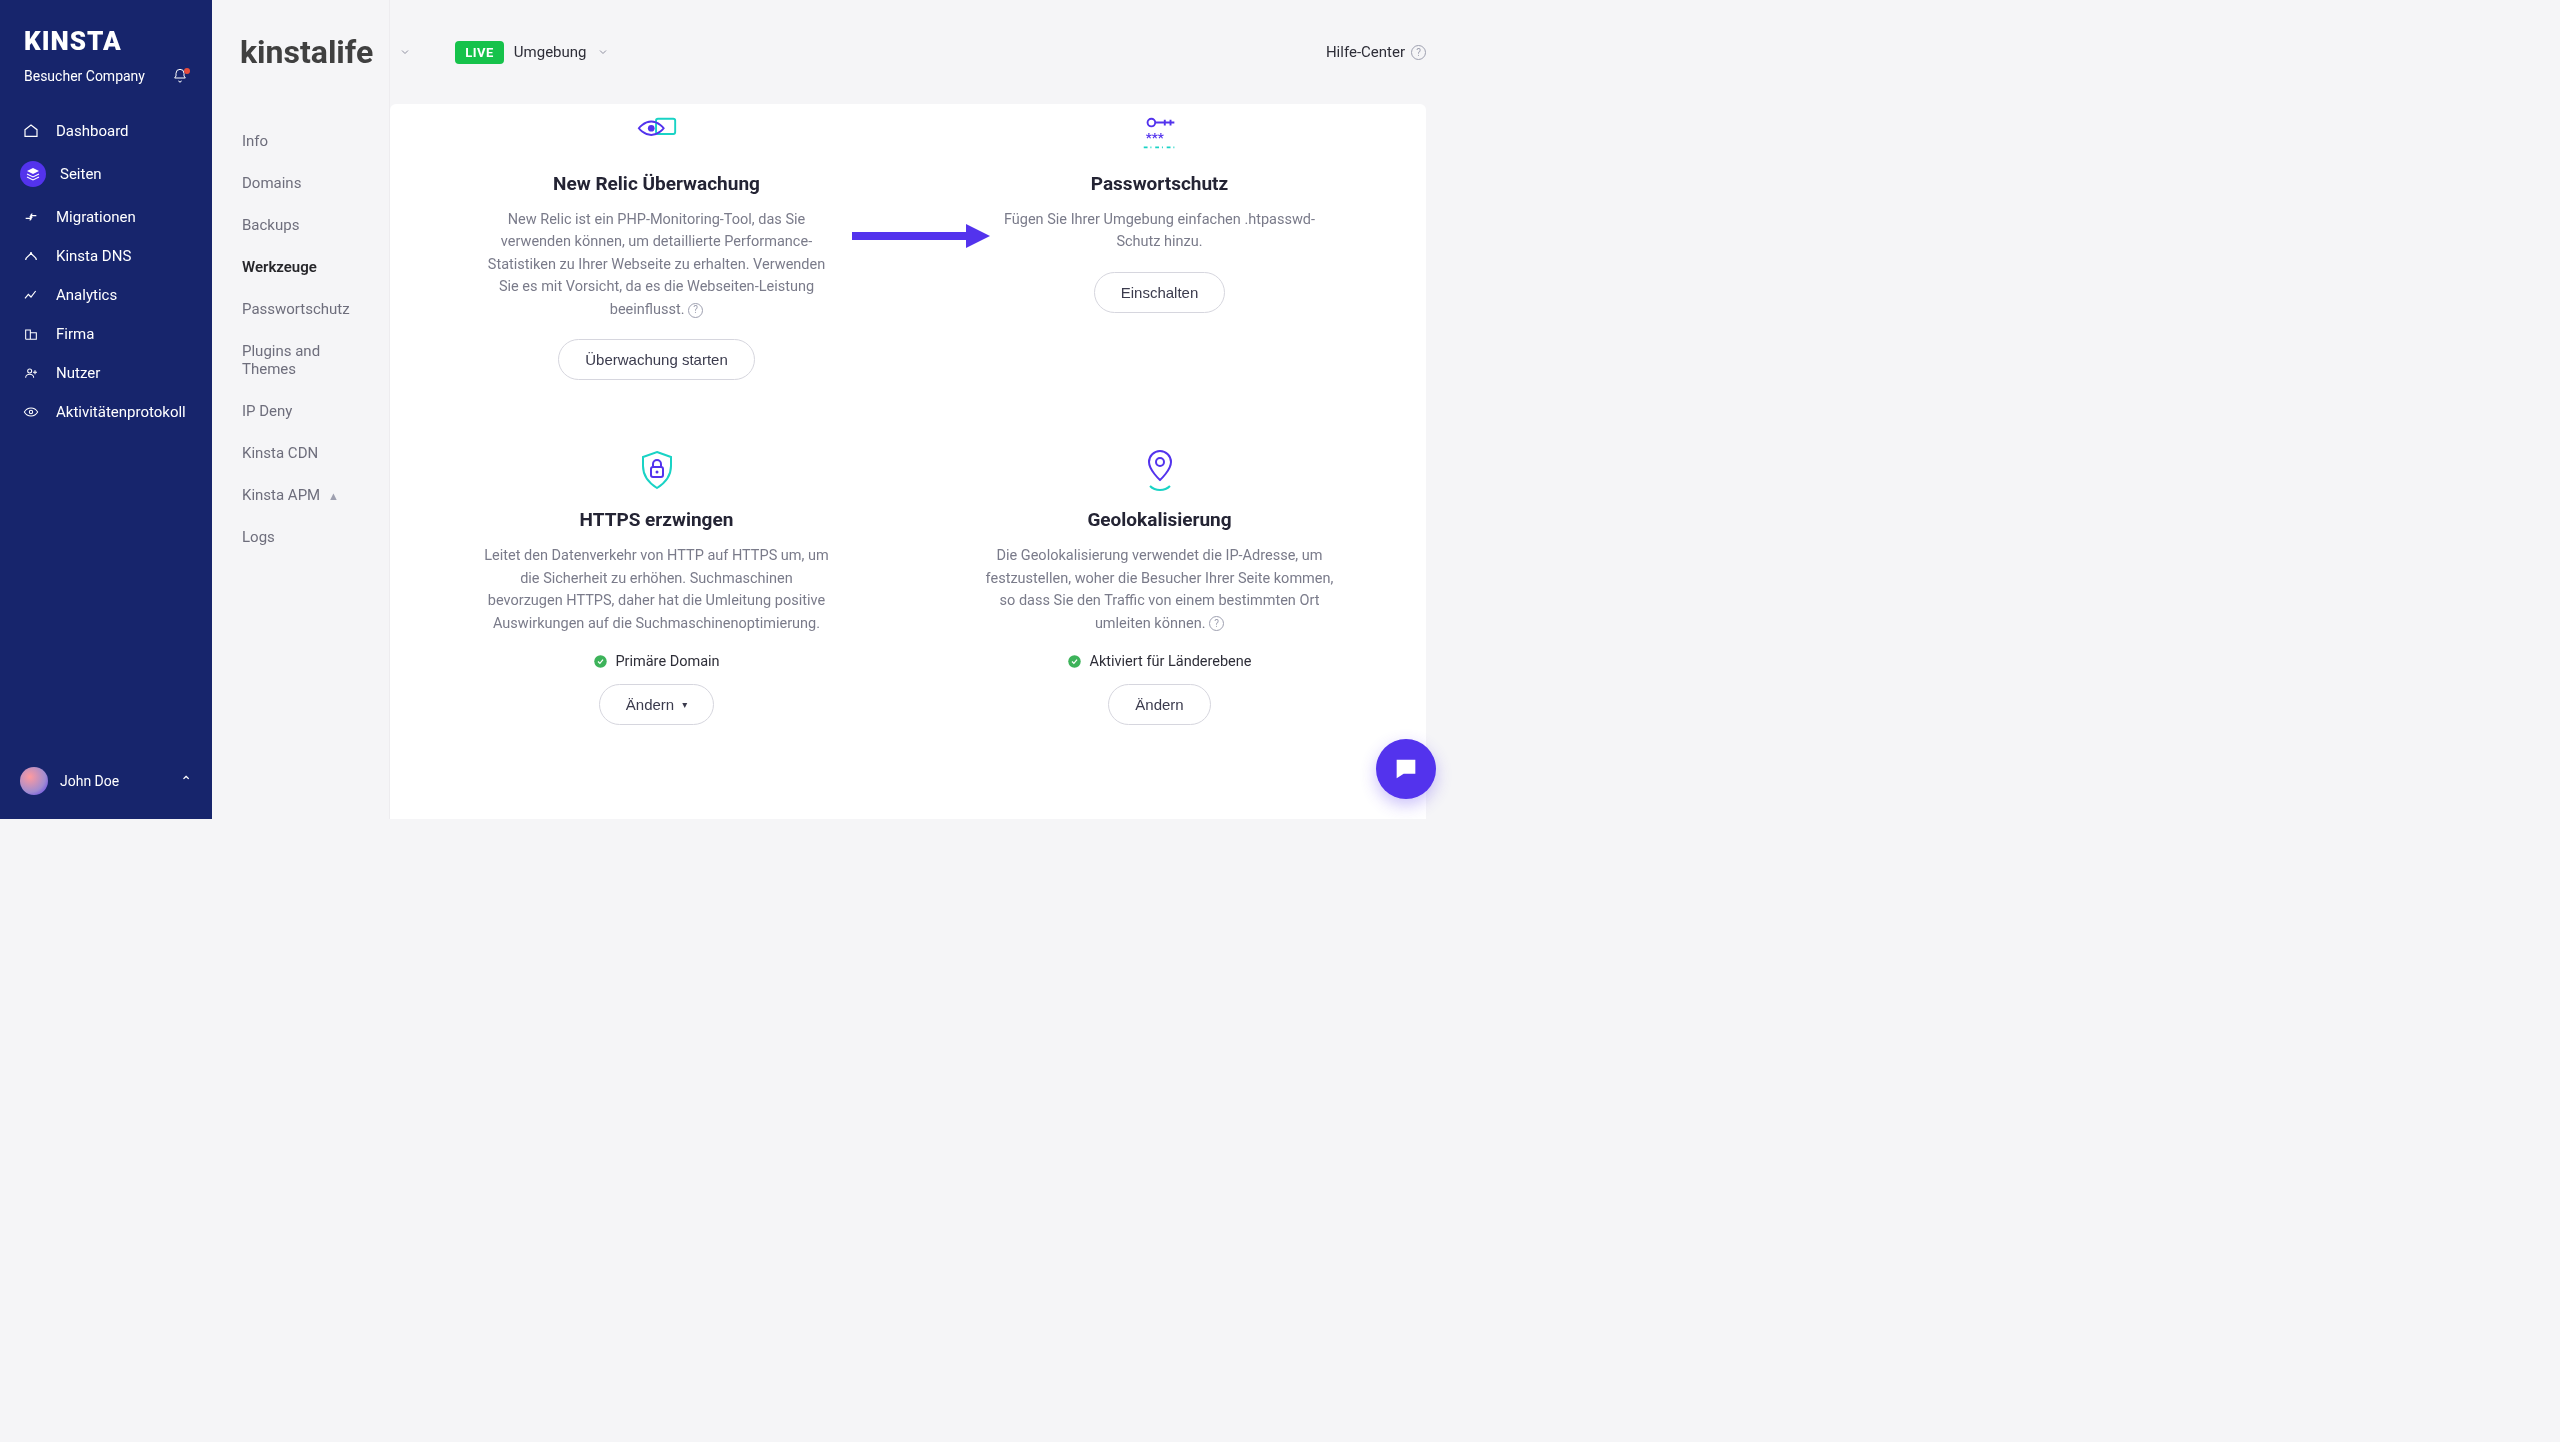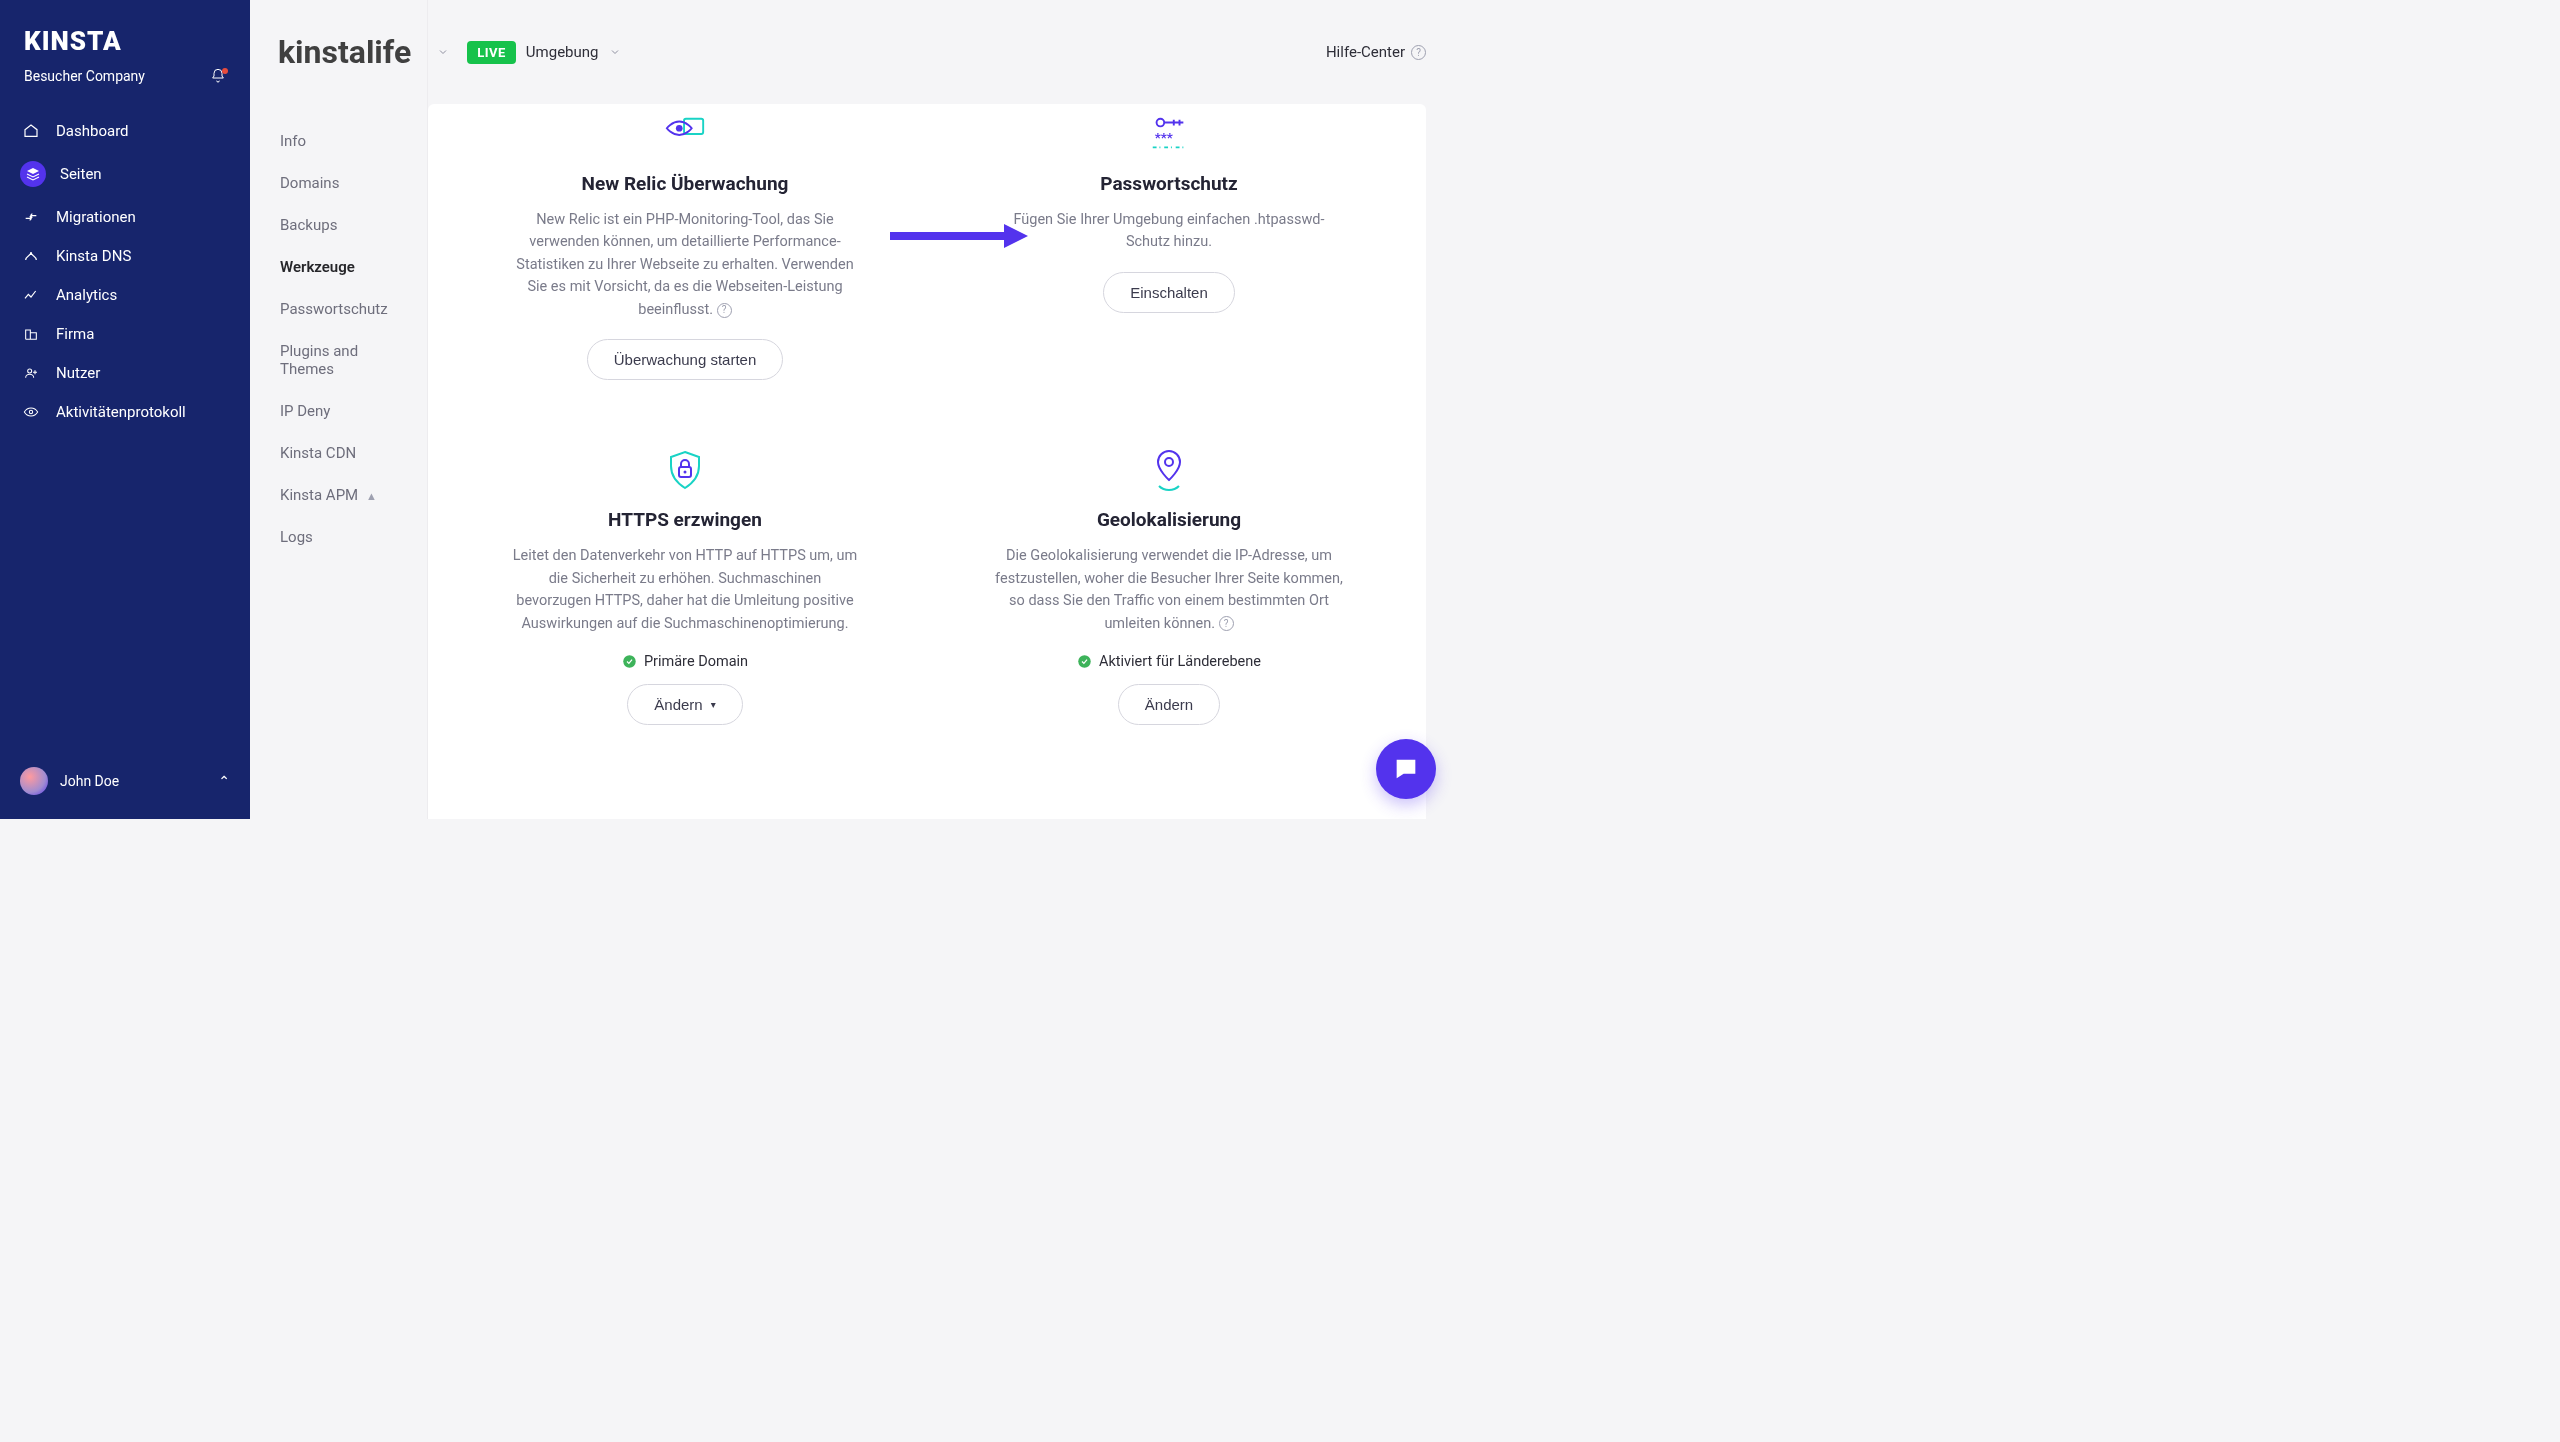--- a/index.html
+++ b/index.html
@@ -10,21 +10,21 @@
     color: #2e3245;
     display: flex;
     font-size: 15px;
     width: 1456px;
     height: 819px;
     overflow: hidden;
   }
 
   
   .sidebar-primary {
-    width: 250px;
+    width: 212px;
     background: #17256c;
     color: #fff;
     display: flex;
     flex-direction: column;
     position: relative;
   }
   .logo-area { padding: 26px 24px 6px; }
   .logo-area .logo { font-weight: 900; font-size: 26px; letter-spacing: 1px; }
   .company-row {
     display: flex; align-items: center; justify-content: space-between;
@@ -86,21 +86,21 @@
   }
   .topbar {
     position: absolute; top: 0; left: 0; right: 0;
     height: 104px;
     display: flex; align-items: center;
     padding: 0 30px;
     gap: 18px;
   }
   .topbar .site-title { font-size: 32px; font-weight: 700; color: #404040; margin-left: -180px; }
   .topbar .site-dd { color: #6e6e7c; cursor: pointer; margin-left: 8px; }
-  .env-row { display: flex; align-items: center; gap: 10px; }
+  .env-row { display: flex; align-items: center; gap: 10px; margin-left: 26px; }
   .live-badge {
     background: #16c24b; color: #fff; font-weight: 700;
     padding: 4px 10px; border-radius: 4px; font-size: 13px; letter-spacing: 0.5px;
   }
   .env-label { color: #2e2e38; font-size: 15px; }
   .help-center { margin-left: auto; color: #2e2e38; display: flex; align-items: center; gap: 6px; cursor: pointer; font-size: 15px; }
 
   .content-panel {
     margin: 104px 30px 0 0;
     background: #fff;

